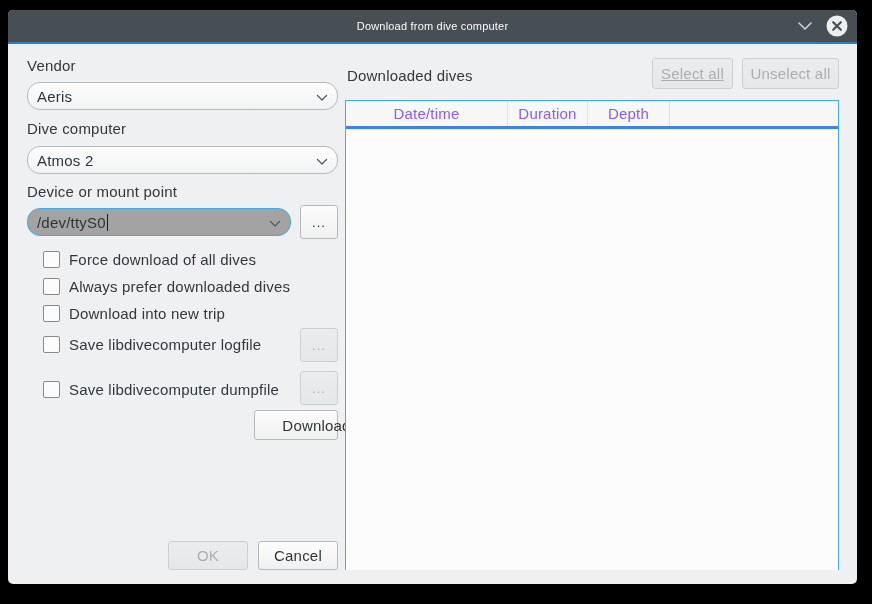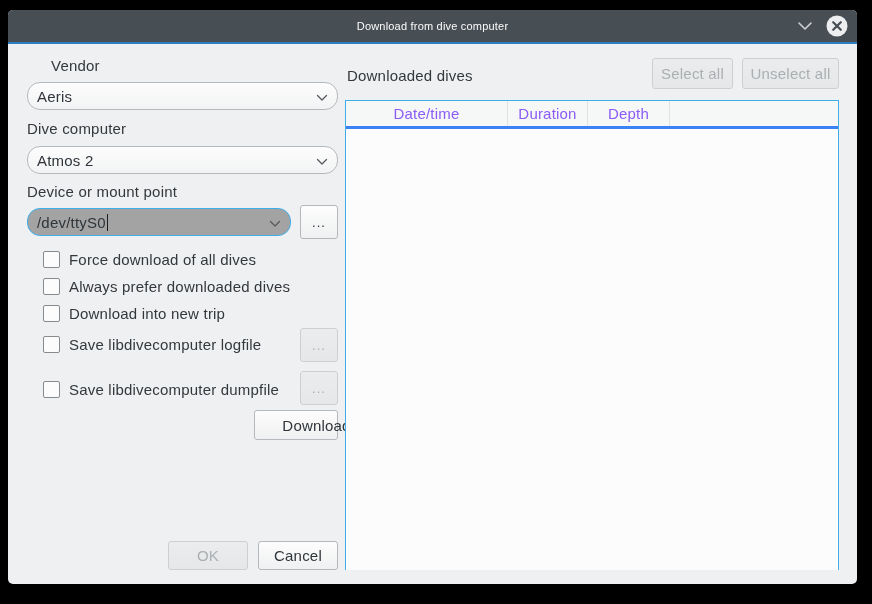--- a/index.html
+++ b/index.html
@@ -99,21 +99,21 @@
       </span>
       <span class="close-btn">
         <svg width="22" height="22" viewBox="0 0 22 22">
           <circle cx="11" cy="11" r="10.5" fill="#eceeef"></circle>
           <path d="M7.2 7.2 L14.8 14.8 M14.8 7.2 L7.2 14.8" stroke="#474e54" stroke-width="2.2" stroke-linecap="round"></path>
         </svg>
       </span>
     </span>
   </div>
 
-  <div class="field-label" style="top:47px;margin-left:24px;">Vendor</div>
+  <div class="field-label" style="top:47px;">Vendor</div>
   <div class="combo" style="top:72px;">
     <span>Aeris</span>
     <span class="chev">
       <svg width="12" height="8" viewBox="0 0 12 8">
           <path d="M1.5 1.5 L6 6 L10.5 1.5" fill="none" stroke="#55595d" stroke-width="1.3" stroke-linecap="round" stroke-linejoin="round"></path>
         </svg>
     </span>
   </div>
 
   <div class="field-label" style="top:110px;">Dive computer</div>
@@ -159,21 +159,21 @@
     <span>Save libdivecomputer dumpfile</span>
   </div>
   <div class="btn browse disabled" style="left:292px; top:361px;">...</div>
 
   <div class="btn" style="left:246px; top:400px; width:84px; height:30px;padding-left:41px;">Download</div>
 
   <div class="btn disabled" style="left:160px; top:531px; width:80px; height:29px;">OK</div>
   <div class="btn" style="left:250px; top:531px; width:80px; height:29px;">Cancel</div>
 
   <div class="panel-title">Downloaded dives</div>
-  <div class="btn disabled" style="left:644px; top:48px; width:81px; height:31px;">Select all</div>
+  <div class="btn disabled" style="left:644px; top:48px; width:81px; height:31px;text-decoration:underline;">Select all</div>
   <div class="btn disabled" style="left:734px; top:48px; width:97px; height:31px;">Unselect all</div>
 
   <div class="dive-table">
     <div class="thead">
       <div class="th th-datetime">Date/time</div>
       <div class="th th-duration">Duration</div>
       <div class="th th-depth">Depth</div>
       <div class="th th-extra"></div>
     </div>
     <div class="tbody"></div>

